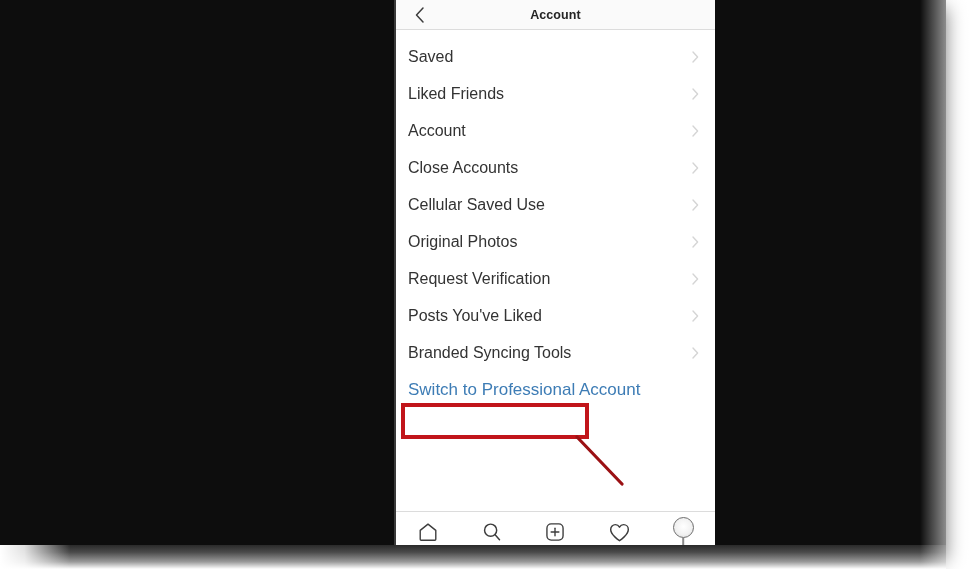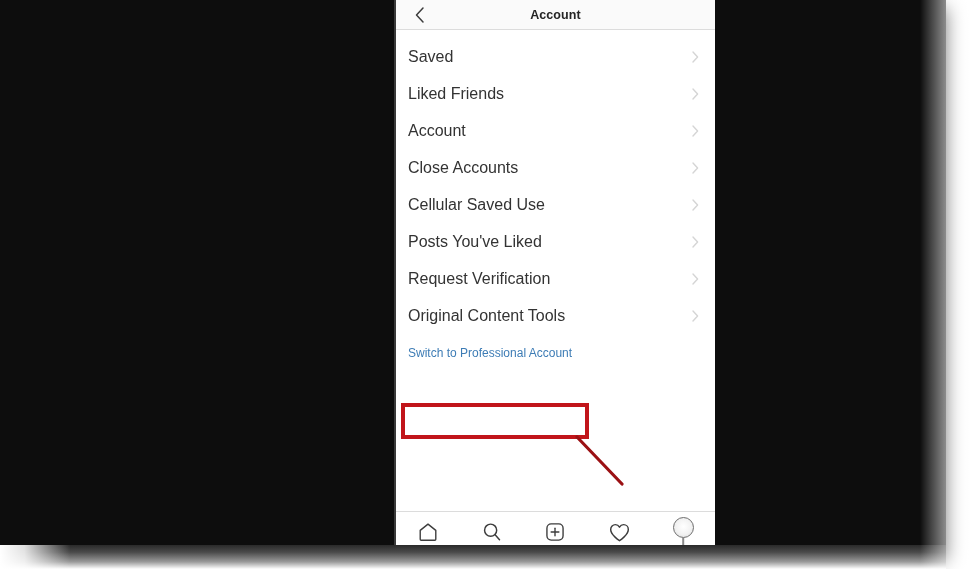--- a/index.html
+++ b/index.html
@@ -127,21 +127,21 @@
   
   .pro-row {
     position: relative;
     height: 37px;
     display: flex;
     align-items: center;
     padding: 0 14px 0 12px;
     cursor: pointer;
   }
   .pro-label {
-    font-size: 12px;
+    font-size: 17px;
     color: #3d7cb5;
     line-height: 1;
   }
 
   
   .annot-box {
     position: absolute;
     left: 401px;
     top: 403px;
     width: 188px;
@@ -302,41 +302,49 @@
 
       <div class="list-row">
         <span class="list-label">Cellular Saved Use</span>
         <span class="chev">
           <svg width="7" height="12" viewBox="0 0 7 12">
               <polyline points="1,1 5.6,6 1,11" fill="none" stroke="#d5d5d5" stroke-width="1.4" stroke-linecap="round" stroke-linejoin="round"></polyline>
             </svg>
         </span>
       </div>
 
+      <div class="list-row">
+        <span class="list-label">Original Photos</span>
+        <span class="chev">
+          <svg width="7" height="12" viewBox="0 0 7 12">
+              <polyline points="1,1 5.6,6 1,11" fill="none" stroke="#d5d5d5" stroke-width="1.4" stroke-linecap="round" stroke-linejoin="round"></polyline>
+            </svg>
+        </span>
+      </div>
+
+      <div class="list-row">
+        <span class="list-label">Request Verification</span>
+        <span class="chev">
+          <svg width="7" height="12" viewBox="0 0 7 12">
+              <polyline points="1,1 5.6,6 1,11" fill="none" stroke="#d5d5d5" stroke-width="1.4" stroke-linecap="round" stroke-linejoin="round"></polyline>
+            </svg>
+        </span>
+      </div>
 
       <div class="list-row">
         <span class="list-label">Posts You've Liked</span>
         <span class="chev">
           <svg width="7" height="12" viewBox="0 0 7 12">
               <polyline points="1,1 5.6,6 1,11" fill="none" stroke="#d5d5d5" stroke-width="1.4" stroke-linecap="round" stroke-linejoin="round"></polyline>
             </svg>
         </span>
       </div>
 
       <div class="list-row">
-        <span class="list-label">Request Verification</span>
-        <span class="chev">
-          <svg width="7" height="12" viewBox="0 0 7 12">
-              <polyline points="1,1 5.6,6 1,11" fill="none" stroke="#d5d5d5" stroke-width="1.4" stroke-linecap="round" stroke-linejoin="round"></polyline>
-            </svg>
-        </span>
-      </div>
-
-      <div class="list-row">
-        <span class="list-label">Original Content Tools</span>
+        <span class="list-label">Branded Syncing Tools</span>
         <span class="chev">
           <svg width="7" height="12" viewBox="0 0 7 12">
               <polyline points="1,1 5.6,6 1,11" fill="none" stroke="#d5d5d5" stroke-width="1.4" stroke-linecap="round" stroke-linejoin="round"></polyline>
             </svg>
         </span>
       </div>
 
       <div class="pro-row">
         <span class="pro-label">Switch to Professional Account</span>
       </div>

